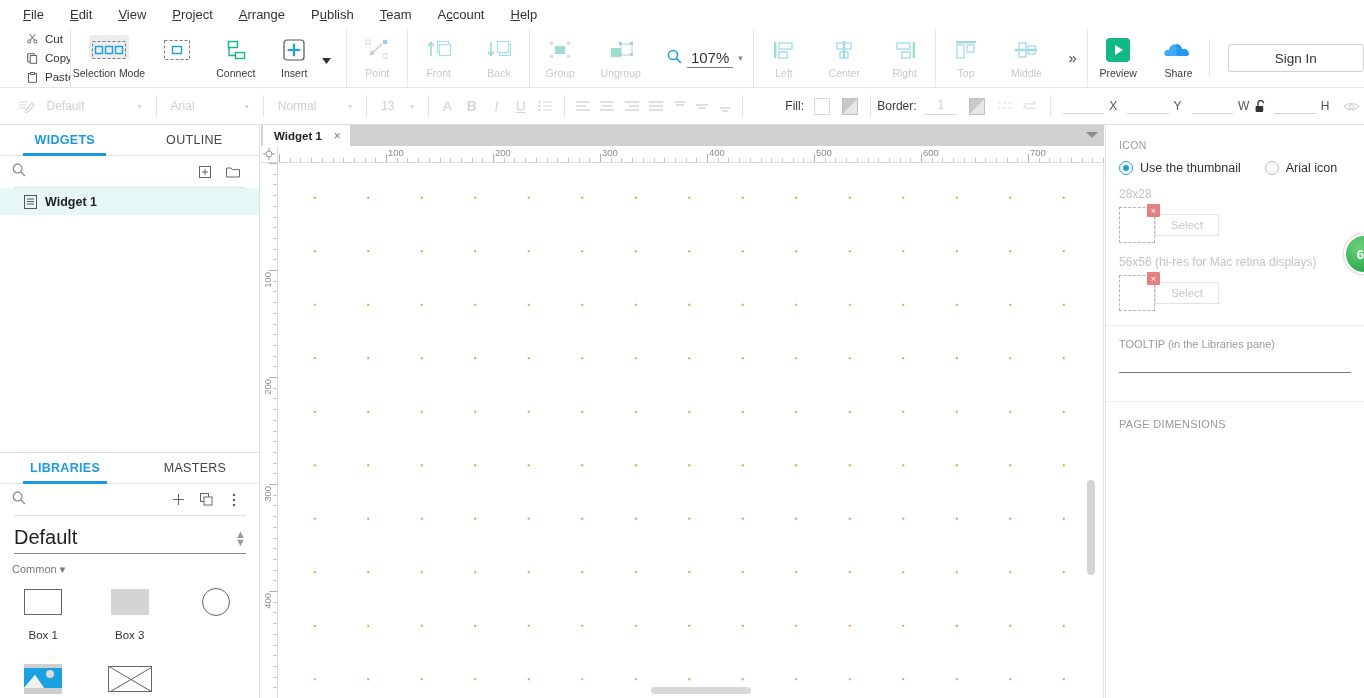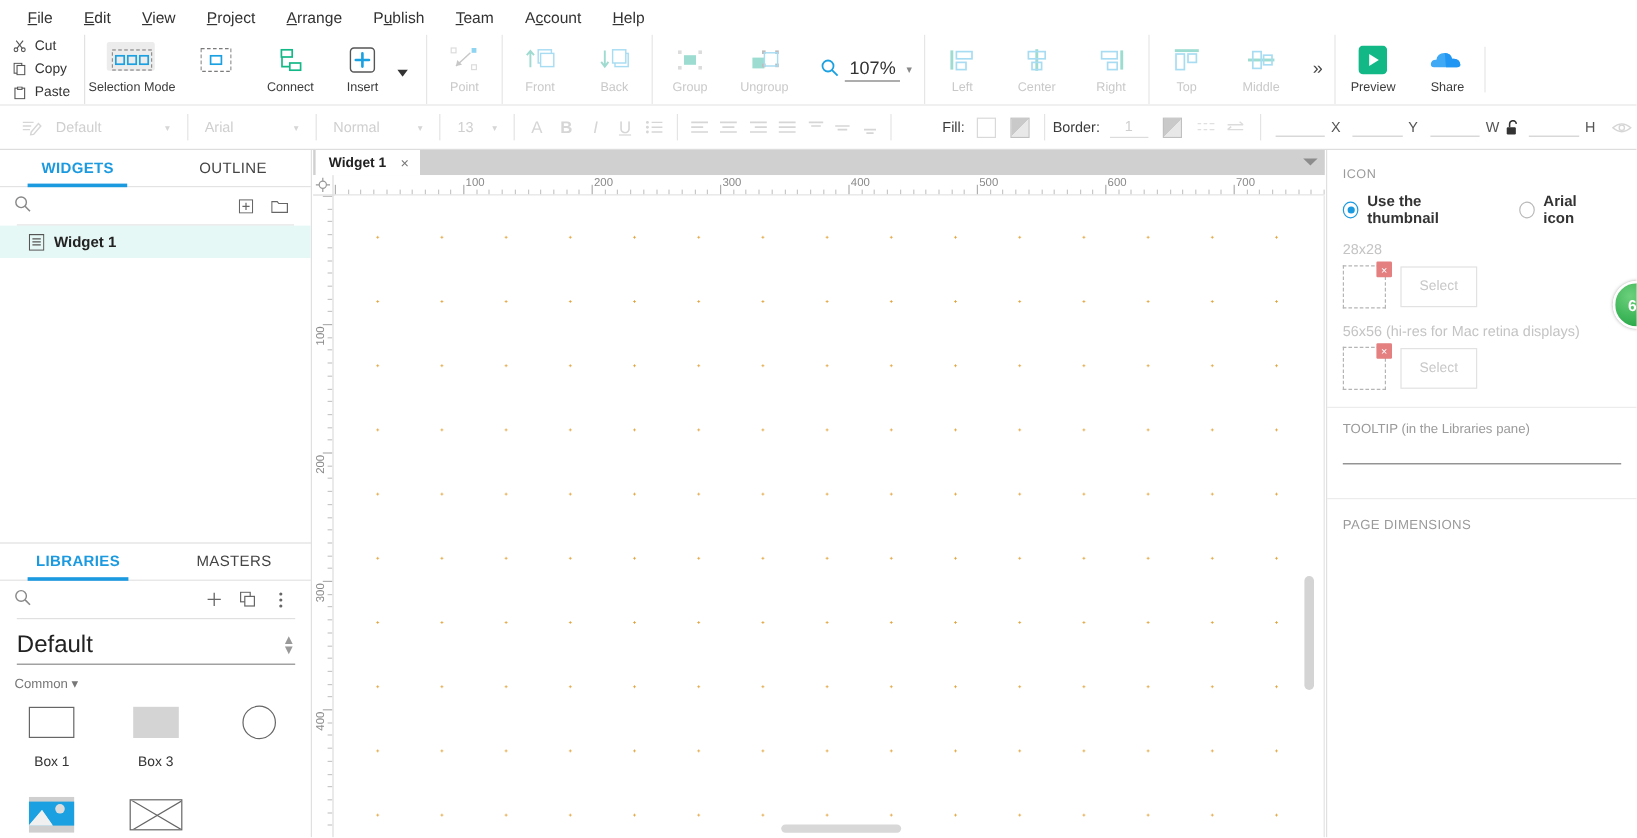--- a/index.html
+++ b/index.html
@@ -20,22 +20,22 @@
     position: absolute; top: 0; left: 0; width: 1364px; height: 29px;
     background: #ffffff; display: flex; align-items: center; padding-left: 10px;
   }
   .menu-item {
     padding: 12px 13px; font-size: 13px; color: #333; line-height: 29px; cursor: default; white-space: nowrap;
   }
   .menu-item .mn { text-decoration: underline; }
 
   
   .clipcol {
-    position: absolute; top: 29px; left: 0; width: 70px; height: 58px;
-    display: flex; flex-direction: column; justify-content: space-between;
+    position: absolute; top: 29px; left: 16px; width: 70px; height: 58px;
+    display: flex; flex-direction: column; justify-content: flex-end;
     padding-left: 9px;
   }
   .clip-row { display: flex; align-items: center; height: 20px; font-size: 11.5px; color:#333; }
   .clip-row .ic { width: 15px; height: 13px; margin-right: 5px; display:inline-flex; align-items:center; justify-content:center; color:#555; }
 
   
   .toolbar {
     position: absolute; top: 29px; left: 70px; width: 1294px; height: 58px;
     background: #fff; display: flex; align-items: flex-start;
     border-left: 1px solid #e2e2e2;
@@ -192,35 +192,35 @@
   .rightpanel {
     position:absolute; top:125px; left:1105px; width:259px; height:573px;
     background:#fff; border-left:1px solid #e0e0e0;
   }
   .rtabs { display:flex; height:31px; border-bottom:1px solid #e3e3e3; padding: 0 8px; }
   .rtab { flex:1; display:flex; align-items:center; justify-content:center; font-size:12px; color:#444; position:relative; letter-spacing:.2px; }
   .rtab.active { color:#1c9ae0; font-weight:bold; }
   .rtab.active::after { content:''; position:absolute; bottom:-1px; left:8%; width:84%; height:3px; background:#1c9ae0; }
 
   .sect-label { font-size:10.5px; color:#9a9a9a; letter-spacing:.4px; padding: 14px 0 0 13px; }
-  .radiorow { display:flex; align-items:center; padding: 10px 0 0 13px; font-weight: bold; }
+  .radiorow { display:flex; align-items:center; padding: 10px 0 0 13px; }
   .radio { width:14px; height:14px; border-radius:50%; border:1.5px solid #b9b9b9; background:#fff; position:relative; margin-right:7px; }
   .radio.on { border-color:#1c9ae0; }
   .radio.on::after { content:''; position:absolute; top:3px; left:3px; width:6px; height:6px; border-radius:50%; background:#1c9ae0; }
   .radiorow .rl { font-size:12.5px; color:#333; margin-right:24px; }
   .dimlbl { font-size:12px; color:#c4c4c4; padding: 12px 0 0 13px; }
   .dropzone-row { display:flex; align-items:center; padding: 6px 0 0 13px; }
   .dropzone { width:36px; height:36px; border:1px dashed #b5b5b5; position:relative; background:#fff; }
   .dropzone .xbadge {
     position:absolute; top:-4px; right:-6px; width:13px; height:13px; background:#e48080;
     color:#fff; font-size:9px; display:flex; align-items:center; justify-content:center; border-radius:1px;
   }
   .selbtn {
-    width:64px; height:34px; border:1px solid #e2e2e2; display:flex; align-items:center; justify-content:center;
-    font-size:11.5px; color:#c8c8c8; margin-left:12px;
+    width:64px; height:22px; border:1px solid #e2e2e2; display:flex; align-items:center; justify-content:center;
+    font-size:11.5px; color:#c8c8c8; margin-left:0;
   }
   .rdiv { height:1px; background:#ececec; margin: 14px 0 0 0; }
   .ttl-label { font-size:11px; color:#9a9a9a; padding: 12px 0 0 13px; }
   .ttl-input { margin: 22px 13px 0 13px; border-bottom:1px solid #7a7a7a; height:1px; }
   .pd-label { font-size:11px; color:#9a9a9a; padding: 16px 0 0 13px; letter-spacing:.3px; }
   .adaptive { font-size:13px; color:#333; text-decoration: underline; padding: 12px 0 0 13px; }
 
   .trialbadge {
     position:absolute; top:234px; left:1344px; width:40px; height:40px; border-radius:50%;
     background: radial-gradient(circle at 35% 30%, #6cd07c, #2fad4e 70%);
@@ -491,20 +491,21 @@
         <svg width="30" height="22" viewBox="0 0 30 22">
           <path d="M4 17 Q1 17 1.4 14 Q2 10.5 6 10.8 Q7 5 13 5.2 Q18 5.4 19 10 Q24 9.5 25.5 13 Q27 17 23 17 Z" fill="#3fa9f5"></path>
           <path d="M13 5.2 Q18 5.4 19 10 Q24 9.5 25.5 13 Q27 17 23 17 L14 17 Z" fill="#2196f3"></path>
         </svg>
       </div>
       <div class="lbl">Share</div>
     </div>
 
     <div class="tb-sep" style="height:38px;margin-top:10px;"></div>
 
+    <div class="signin">Sign In</div>
   </div>
 
   <div class="stylebar">
     <div class="sb-icon" style="margin-left:14px; color:#d2d2d2;">
       <svg width="17" height="14" viewBox="0 0 17 14">
           <path d="M1 3 H10 M1 6 H8 M1 9 H7" stroke="#d6d6d6" stroke-width="1.2"></path>
           <path d="M8 11 L14 4 L16 6 L10 13 L7.5 13.5 Z" fill="none" stroke="#d6d6d6" stroke-width="1.2"></path>
         </svg>
     </div>
     <div class="sb-select" style="width:118px">

